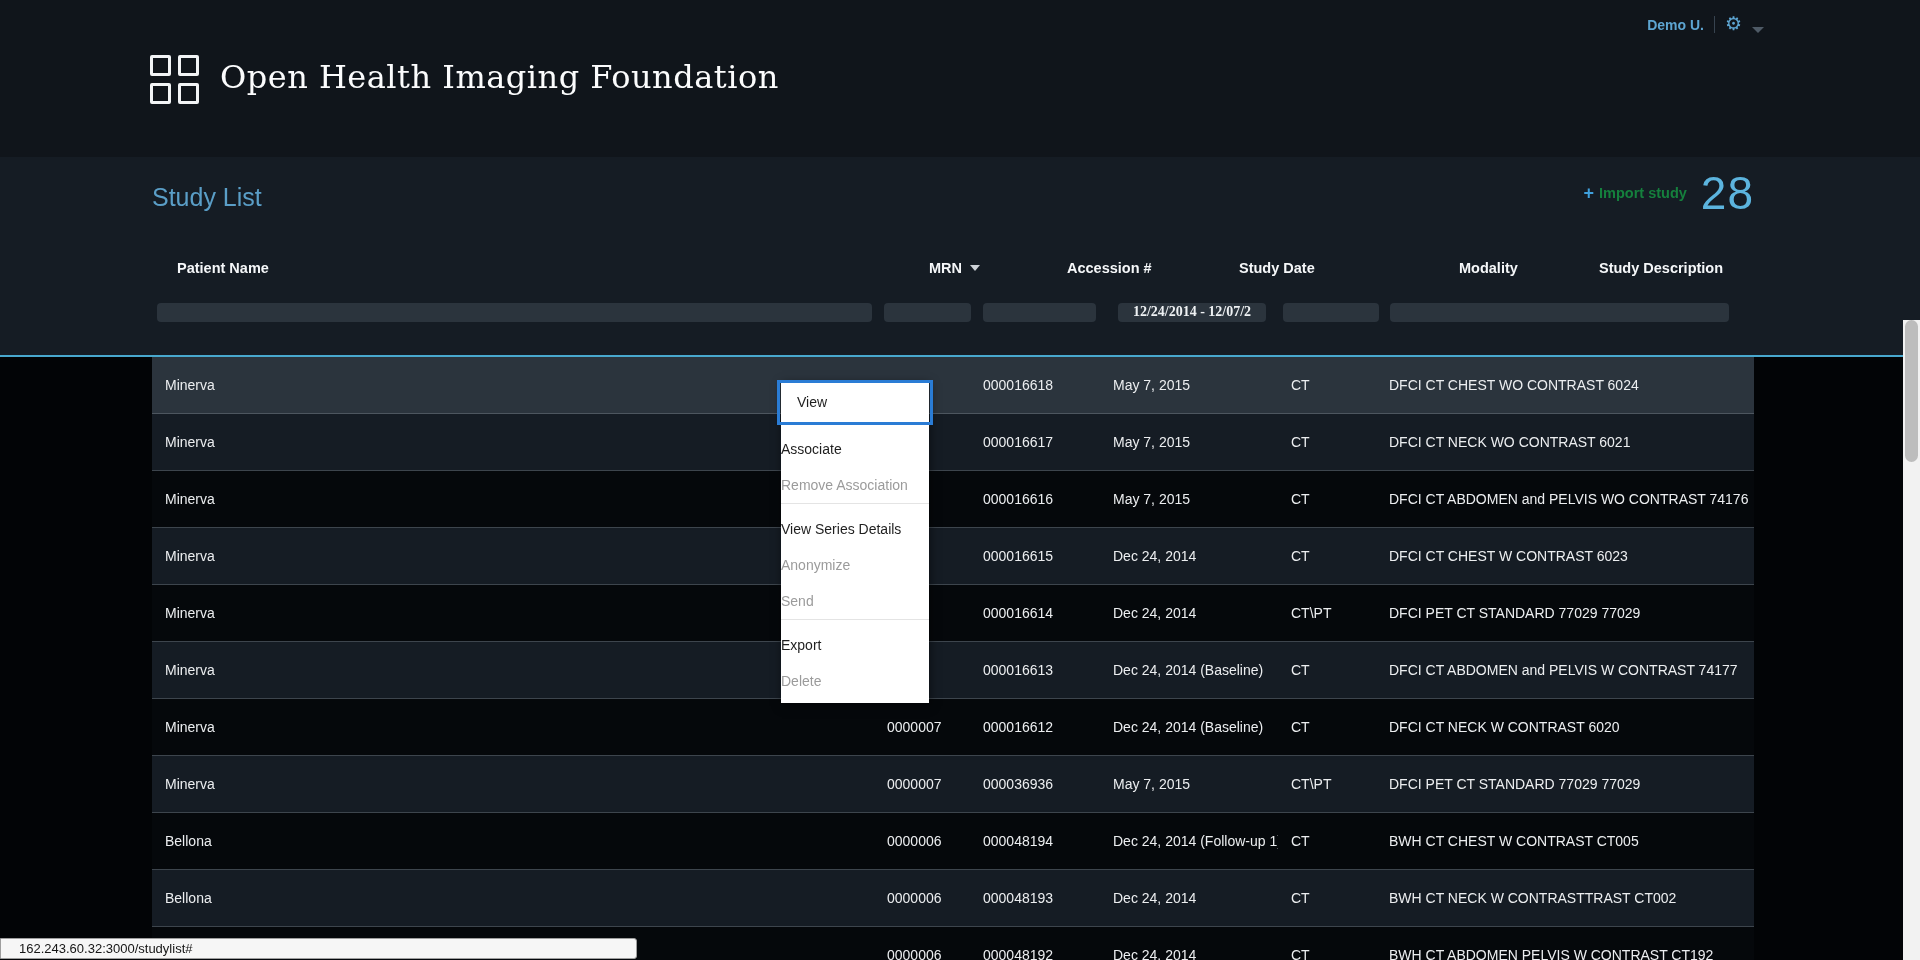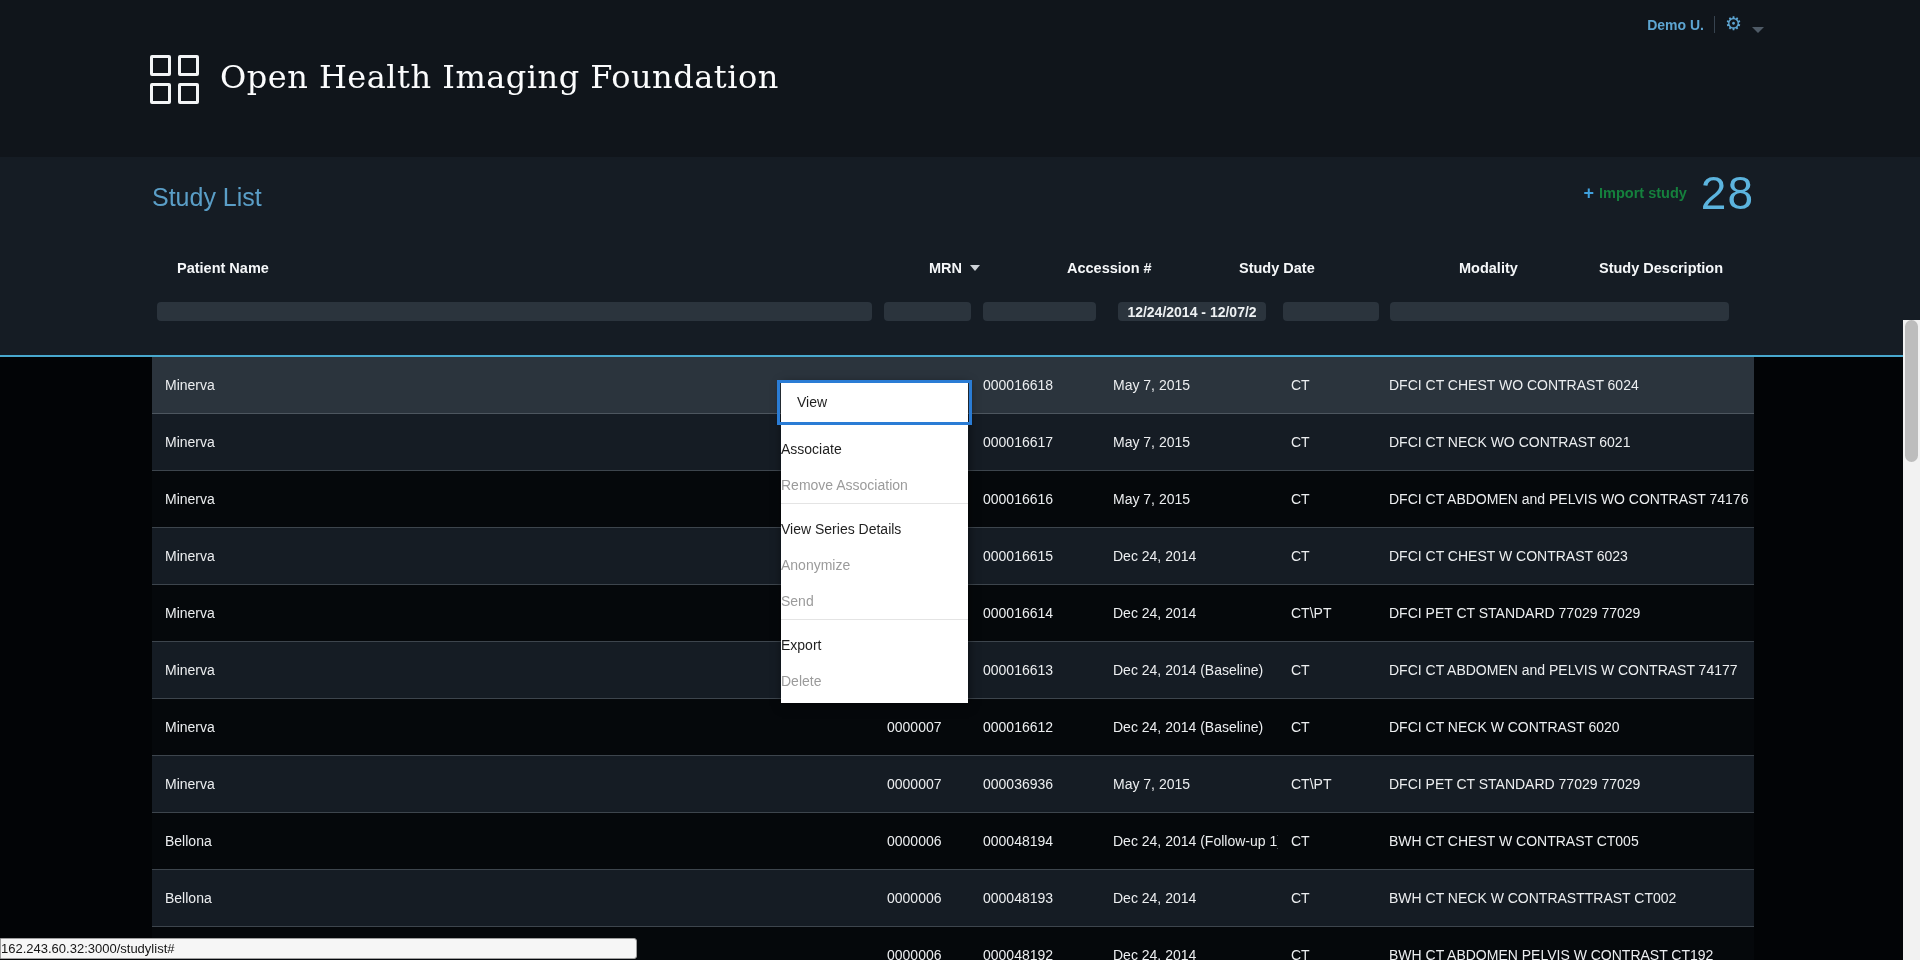--- a/index.html
+++ b/index.html
@@ -40,53 +40,53 @@
   .col-headers { position: absolute; left: 152px; top: 252px; height: 32px; align-items: center; gap: 42px; }
   .col-header { font-size: 14.5px; font-weight: bold; color: #f5f7f9; padding-left: 13px;
                 display: flex; align-items: center; white-space: nowrap; cursor: pointer; }
   .col-header.first { padding-left: 25px; }
   .sort-caret { width: 0; height: 0; margin-left: 8px; border-left: 5px solid transparent;
                 border-right: 5px solid transparent; border-top: 6px solid #cdd2d7; }
 
   .filter-row { position: absolute; left: 152px; top: 302px; height: 35px; }
   .filter-row input { height: 19px; background: #2b343d; border: none; border-radius: 4px;
                       color: #eef1f3; font-size: 14px; font-weight: bold;
-                      font-family: Liberation Sans, sans-serif; padding: 0 8px; outline: none; }
+                      font-family: Liberation Serif, serif; padding: 0 8px; outline: none; }
   .f-patient   { margin-left: 5px;  width: 715px; }
   .f-mrn       { margin-left: 10px; width: 87px; }
   .f-accession { margin-left: 13px; width: 113px; }
   .f-date      { margin-left: 18px; width: 148px; text-align: center; padding: 0 2px !important; }
   .f-modality  { margin-left: 5px;  width: 96px; }
   .f-desc      { margin-left: 14px; width: 339px; }
 
   .top-rule { position: absolute; left: 0; top: 355px; width: 1903px; height: 2px; background: #48a8ce; }
 
   
   .rows { position: absolute; left: 152px; top: 357px; width: 1602px; }
   .row { height: 57px; align-items: center; border-bottom: 1px solid #3d454d; cursor: pointer; }
   .row.odd { background: #05080b; }
   .row.alt { background: #151c24; }
   .row.highlight { background: #2b343d; border-bottom-color: #4d565f; }
   .cell { font-size: 14px; color: #eceef0; padding-left: 13px; white-space: nowrap; overflow: hidden; }
 
   
-  .context-menu { position: absolute; left: 781px; top: 380px; width: 187px; background: #ffffff;
+  .context-menu { position: absolute; left: 781px; top: 380px; width: 148px; background: #ffffff;
                   padding-bottom: 4px; box-shadow: 1px 3px 9px rgba(0,0,0,0.5); z-index: 30; }
   .menu-item { height: 36px; line-height: 36px; font-size: 14px;
                white-space: nowrap; cursor: pointer; }
   .menu-item.enabled { color: #1f1f1f; }
   .menu-item.disabled { color: #9b9b9b; }
   .menu-item.focused { height: 45px; line-height: 39px; border: 3px solid #2a7cd5; color: #1f1f1f;
                        width: calc(100% + 8px); margin: 0 -4px 6px -4px; padding-left: 17px; }
   .menu-divider { height: 1px; background: #e4e4e4; margin: 0 0 7px 0; }
 
   
   .status-tooltip { position: absolute; left: 0; top: 938px; width: 637px; height: 21px;
                     background: #f6f6f6; border: 1px solid #9e9e9e; border-radius: 0 3px 3px 0;
-                    font-size: 13px; color: #151515; line-height: 19px; padding-left: 0;
+                    font-size: 13px; color: #151515; line-height: 19px; padding-left: 18px;
                     white-space: nowrap; z-index: 40; }
 
   
   .scrollbar { position: absolute; left: 1903px; top: 320px; width: 17px; height: 640px;
                background: #f2f2f2; z-index: 20; }
   .scroll-thumb { position: absolute; left: 2px; top: 0px; width: 13px; height: 142px;
                   background: #bdbdbd; border-radius: 7px; }
 </style>
 </head>
 <body>

